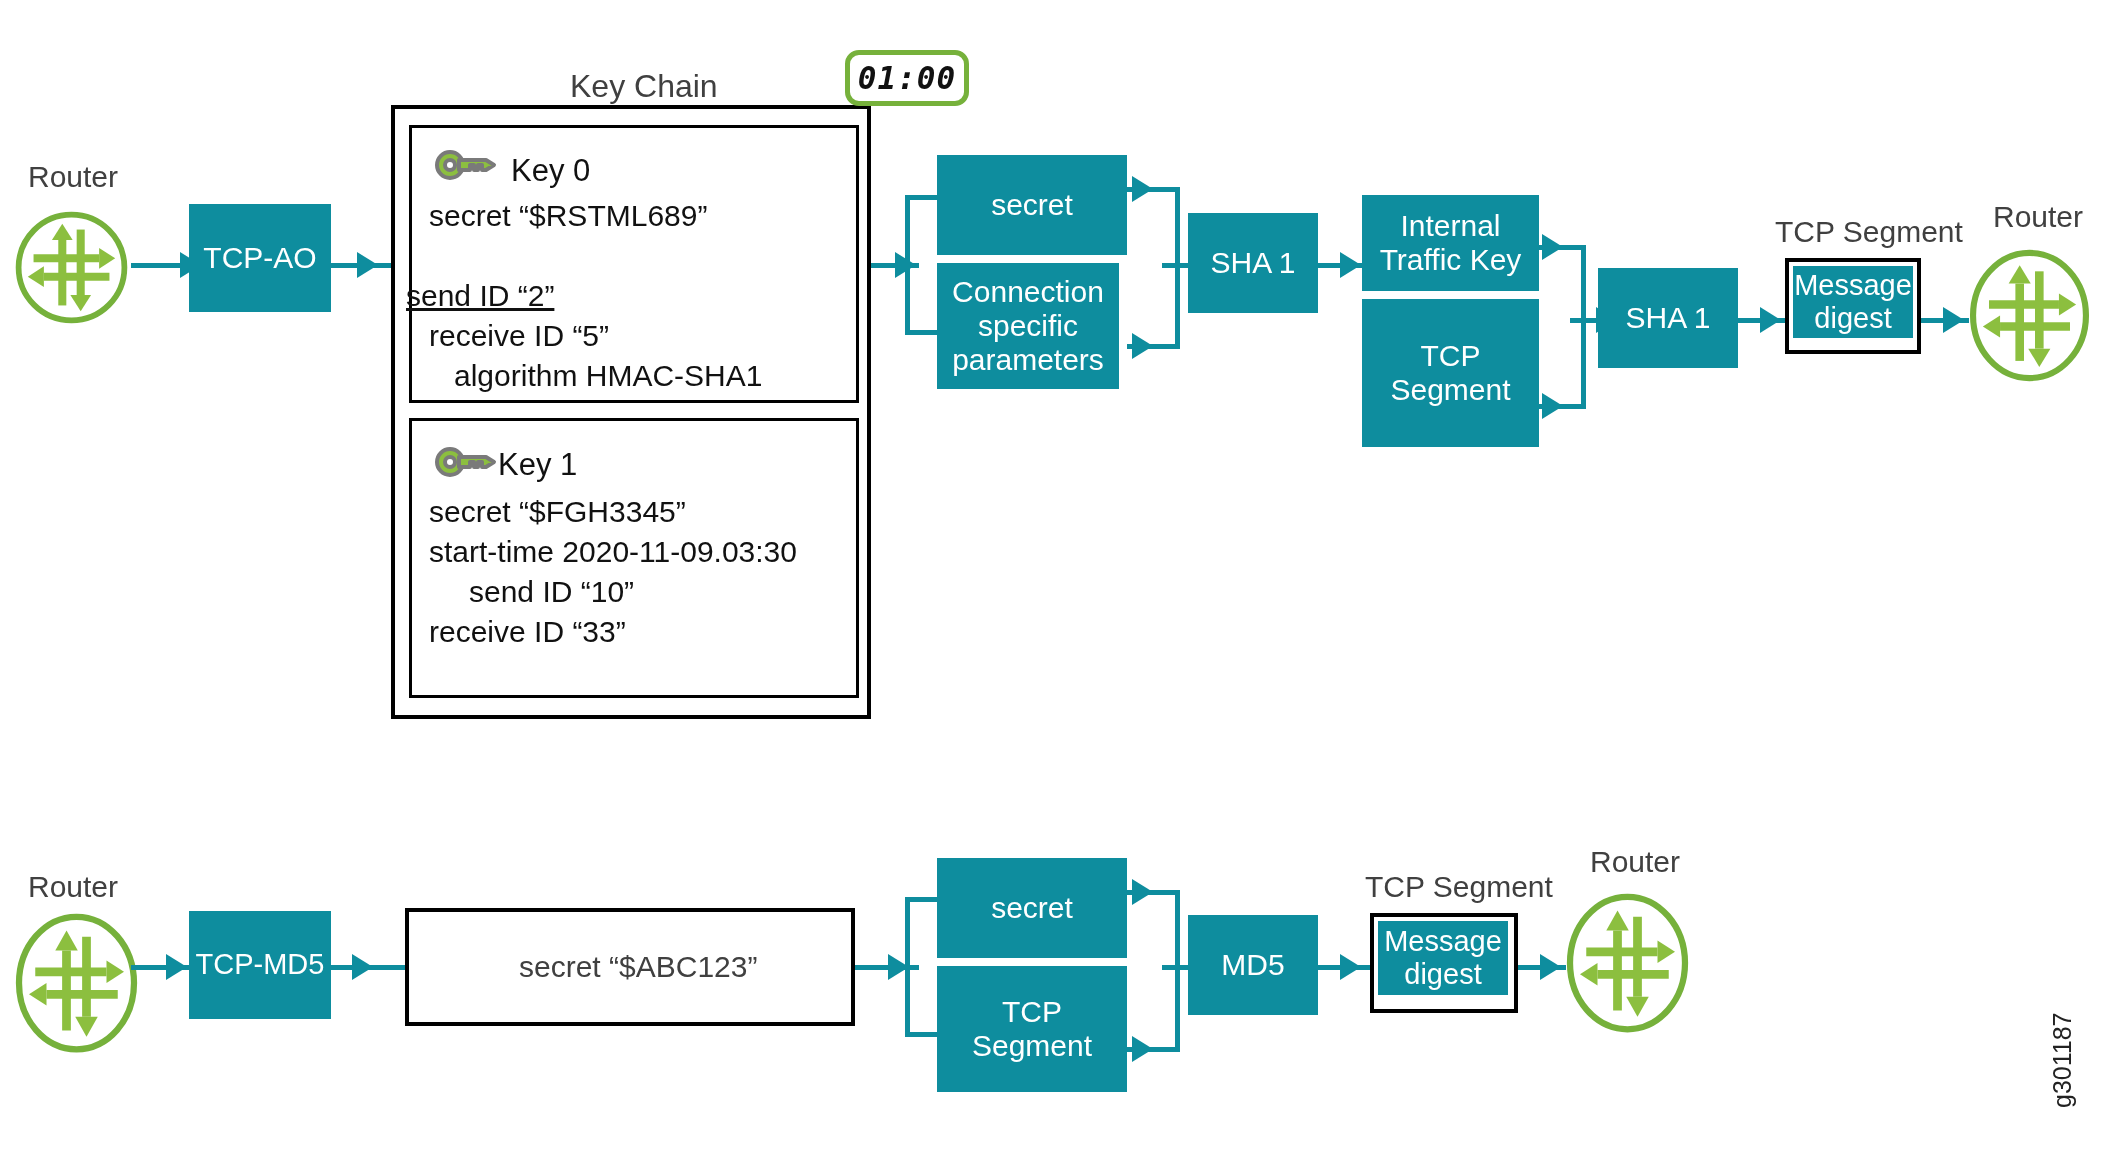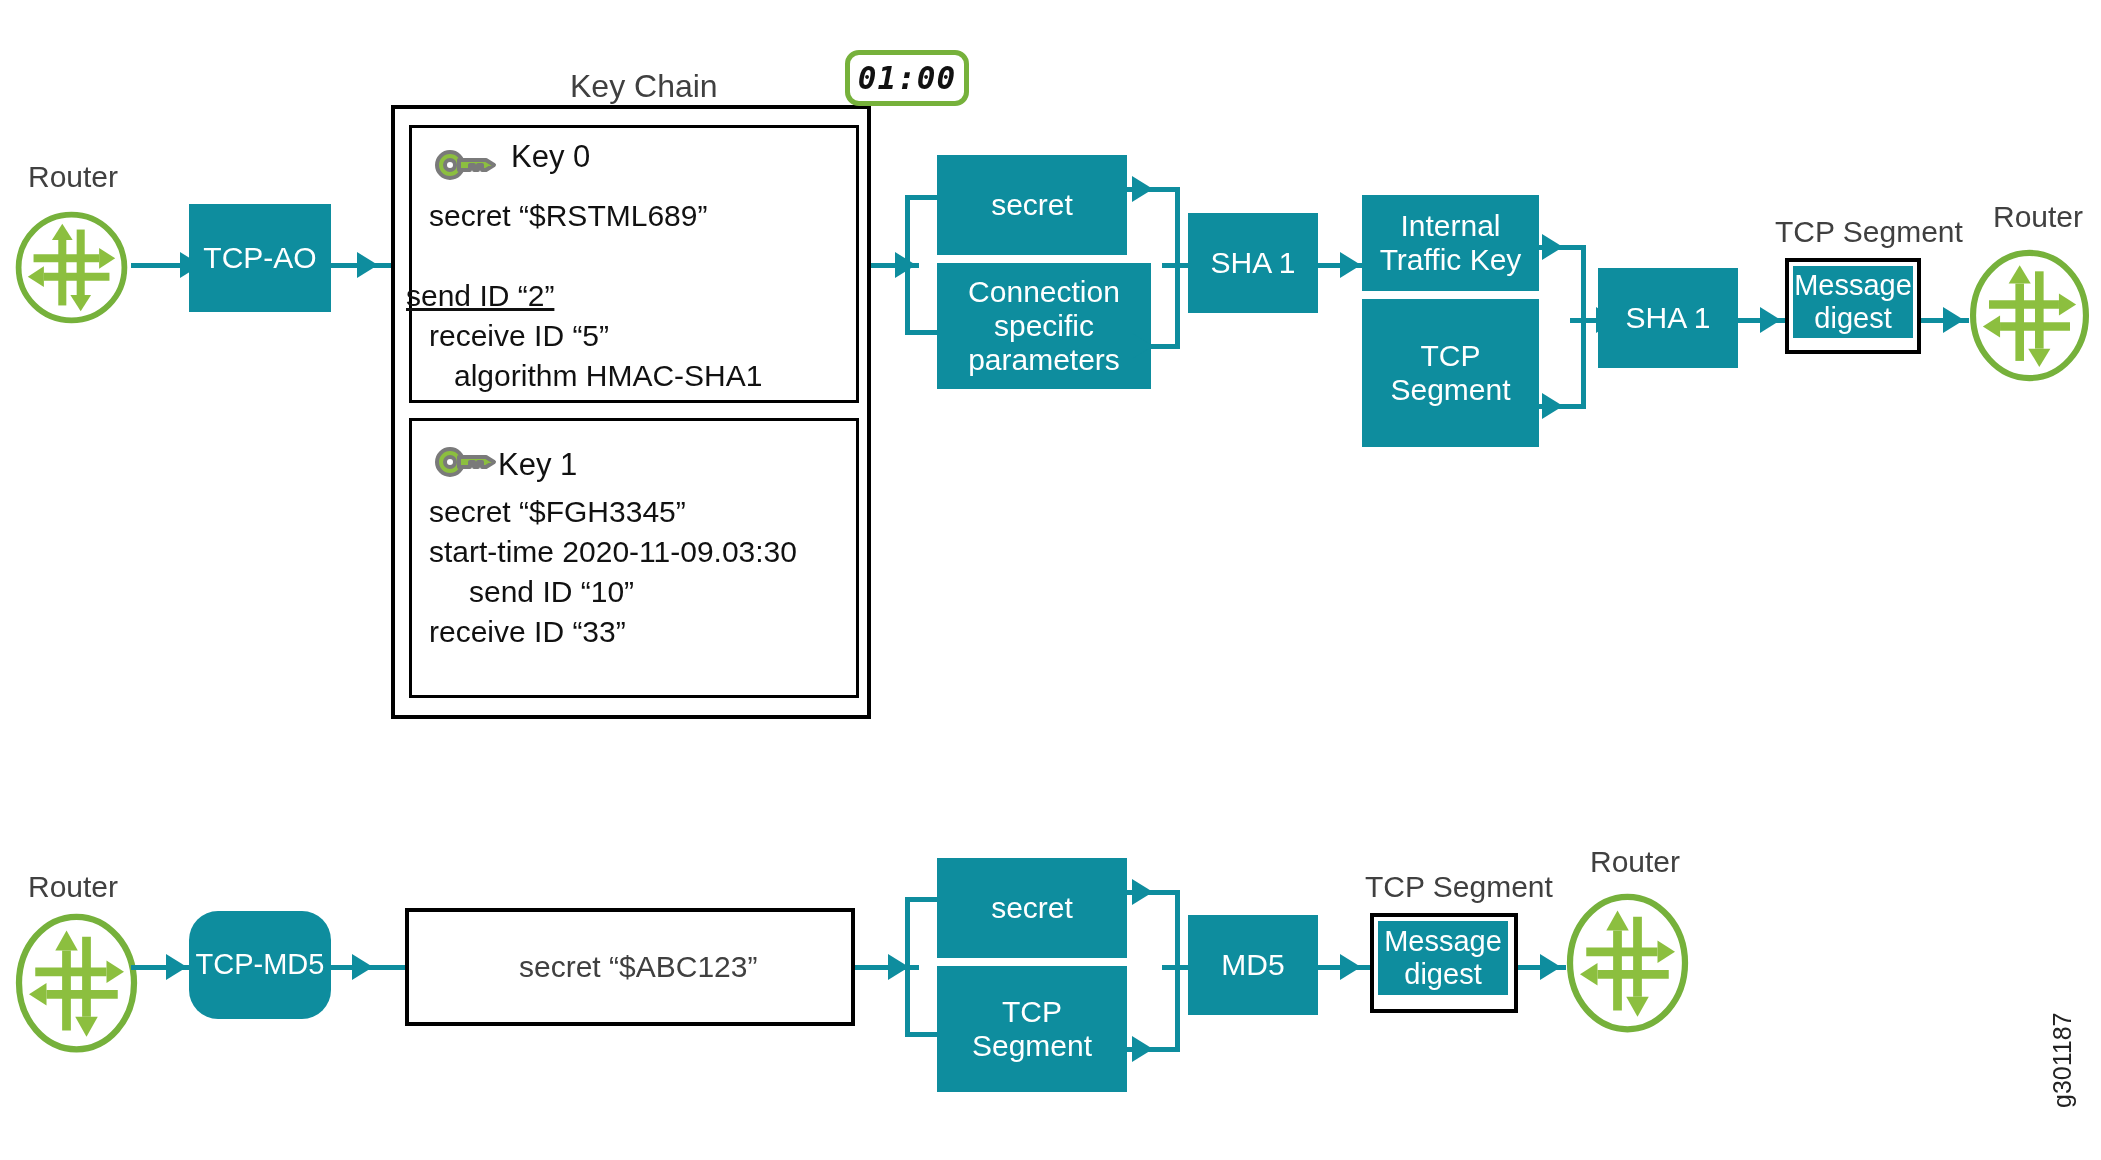--- a/index.html
+++ b/index.html
@@ -163,21 +163,21 @@
 
   <div class="blackbox thin" style="left:409px; top:125px; width:450px; height:278px;"></div>
   <div class="abs" style="left:434px; top:148px;">
     <svg width="64" height="34" viewBox="0 0 64 34">
       <g stroke="#7a7a7a" stroke-width="4" fill="#8cbf3f" stroke-linejoin="round">
         <path d="M16 4 a13 13 0 1 0 0 26 a13 13 0 1 0 0 -26 Z M16 12 a5 5 0 1 1 0 10 a5 5 0 1 1 0 -10 Z" fill-rule="evenodd"></path>
         <path d="M25 12 L52 12 L60 17 L52 22 L48 22 L48 17 L44 17 L44 22 L40 22 L40 17 L36 17 L36 22 L25 22 Z"></path>
       </g>
     </svg>
   </div>
-  <div class="keyhead" style="left:511px; top:139px;">Key 0</div>
+  <div class="keyhead" style="left:511px; top:153px;">Key 0</div>
   <div class="keytext" style="left:429px; top:196px;">secret “$RSTML689”</div>
   <div class="keytext" style="left:406px; top:276px;text-decoration:underline;">send ID “2”</div>
   <div class="keytext" style="left:429px; top:316px;">receive ID “5”</div>
   <div class="keytext" style="left:429px; top:356px;">   algorithm HMAC-SHA1</div>
 
   <div class="blackbox thin" style="left:409px; top:418px; width:450px; height:280px;"></div>
   <div class="abs" style="left:434px; top:445px;">
     <svg width="64" height="34" viewBox="0 0 64 34">
       <g stroke="#7a7a7a" stroke-width="4" fill="#8cbf3f" stroke-linejoin="round">
         <path d="M16 4 a13 13 0 1 0 0 26 a13 13 0 1 0 0 -26 Z M16 12 a5 5 0 1 1 0 10 a5 5 0 1 1 0 -10 Z" fill-rule="evenodd"></path>
@@ -192,21 +192,21 @@
   <div class="keytext" style="left:429px; top:612px;">receive ID “33”</div>
 
   <div class="timer" style="left:845px; top:50px; width:124px; height:56px;font-style:italic;">01:00</div>
 
   <div class="hline" style="left:871px; top:263px; width:48px;"></div>
   <div class="arrowR" style="left:895px; top:252px;"></div>
 
   <div class="bracket open-right" style="left:905px; top:195px; width:45px; height:140px;"></div>
 
   <div class="tealbox" style="left:937px; top:155px; width:190px; height:100px;">secret</div>
-  <div class="tealbox" style="left:937px; top:263px; width:214px; height:126px;">Connection
+  <div class="tealbox" style="left:937px; top:263px; width:182px; height:126px;">Connection
 specific
 parameters</div>
 
   <div class="hline" style="left:1127px; top:187px; width:52px;"></div>
   <div class="arrowR" style="left:1132px; top:176px;"></div>
   <div class="hline" style="left:1127px; top:344px; width:52px;"></div>
   <div class="arrowR" style="left:1132px; top:333px;"></div>
   <div class="bracket open-left" style="left:1144px; top:187px; width:36px; height:162px;"></div>
   <div class="hline" style="left:1162px; top:263px; width:58px;"></div>
   <div class="arrowR" style="left:1188px; top:252px;"></div>
@@ -276,21 +276,21 @@
         <polygon points="26,56 12,65 26,74"></polygon>
         <polygon points="33,30 42,14 51,30"></polygon>
         <polygon points="49,83 58,99 67,83"></polygon>
       </g>
     </svg>
   </div>
 
   <div class="hline" style="left:131px; top:965px; width:58px;"></div>
   <div class="arrowR" style="left:166px; top:954px;"></div>
 
-  <div class="tealbox" style="left:189px; top:911px; width:142px; height:108px; font-size:29px;border-radius:29px;">TCP-MD5</div>
+  <div class="tealbox" style="left:189px; top:911px; width:142px; height:108px; font-size:29px;">TCP-MD5</div>
 
   <div class="hline" style="left:331px; top:965px; width:74px;"></div>
   <div class="arrowR" style="left:352px; top:954px;"></div>
 
   <div class="blackbox" style="left:405px; top:908px; width:450px; height:118px;"></div>
   <div class="label" style="left:519px; top:950px;">secret “$ABC123”</div>
 
   <div class="hline" style="left:855px; top:965px; width:64px;"></div>
   <div class="arrowR" style="left:888px; top:954px;"></div>
 

